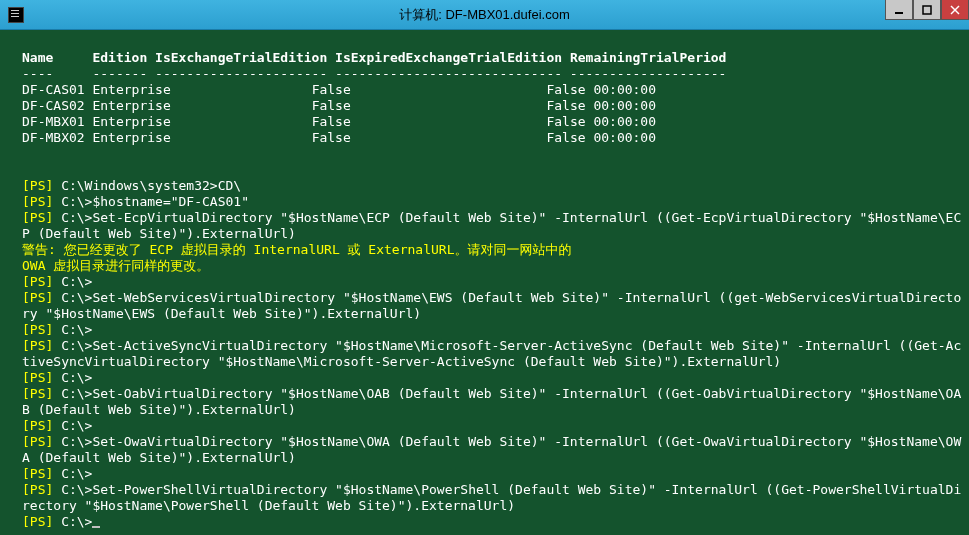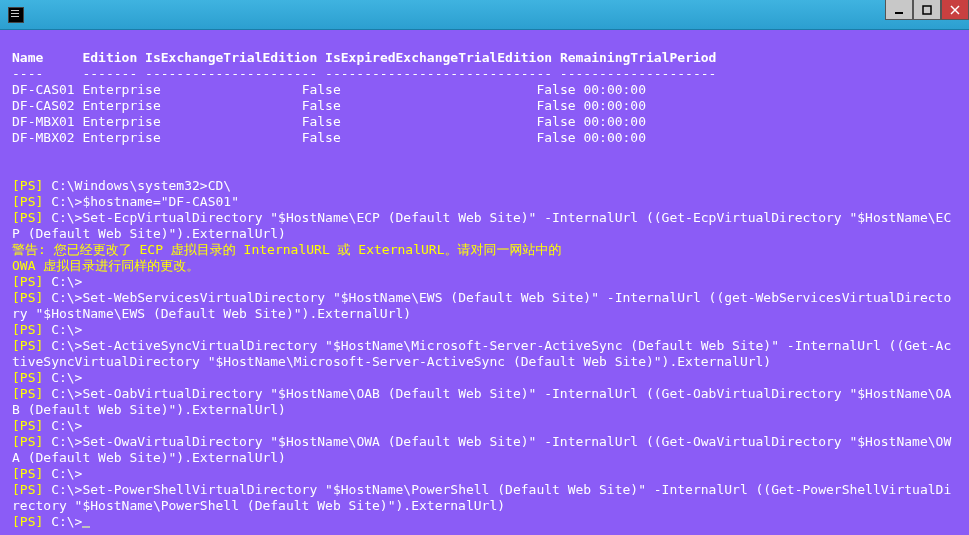--- a/index.html
+++ b/index.html
@@ -6,33 +6,34 @@
 body { font-family: Consolas, "Lucida Console", monospace; background: #000; width: 969px; height: 535px; overflow: hidden; position: relative; }
 .titlebar { height: 30px; background: linear-gradient(to bottom, #3fb3e0, #2c9fd0); display: flex; align-items: center; position: relative; border-bottom: 1px solid #1a7ca8; }
 .titlebar-icon { width: 16px; height: 16px; margin-left: 8px; background: #000; border: 1px solid #444; position: relative; }
 .titlebar-icon::after { content: ""; position: absolute; top: 2px; left: 2px; width: 8px; height: 1px; background: #ccc; box-shadow: 0 3px 0 #ccc, 0 6px 0 #ccc; }
 .titlebar-title { position: absolute; left: 50%; transform: translateX(-50%); color: #000; font-size: 13px; font-family: "Segoe UI", Tahoma, sans-serif; white-space: nowrap; }
 .window-controls { position: absolute; right: 0; top: 0; display: flex; height: 20px; }
 .win-btn { width: 28px; height: 20px; display: flex; align-items: center; justify-content: center; font-family: Arial, sans-serif; font-size: 12px; cursor: pointer; border: 1px solid #555; border-top: none; }
 .win-btn.min { background: #c8c8c8; color: #000; }
 .win-btn.max { background: #c8c8c8; color: #000; }
 .win-btn.close { background: #c84040; color: #fff; font-weight: bold; }
-.terminal { background: #8b5cf6; color: #c0c0c0; font-size: 13px; line-height: 16px; padding: 4px 12px; height: calc(535px - 30px); overflow: hidden; white-space: pre; font-family: "Lucida Console", Consolas, monospace; letter-spacing: 0; }
+.terminal { background: #14532d; color: #c0c0c0; font-size: 13px; line-height: 16px; padding: 4px 22px; height: calc(535px - 30px); overflow: hidden; white-space: pre; font-family: "Lucida Console", Consolas, monospace; letter-spacing: 0; }
 .hdr { color: #fff; font-weight: bold; }
 .row { color: #fff; }
 .ps { color: #ffff00; }
 .cmd { color: #fff; }
 .warn-zh { color: #ffff00; font-family: "NSimSun", "SimSun", monospace; }
 .cursor { display: inline-block; width: 8px; height: 2px; background: #c0c0c0; vertical-align: bottom; margin-bottom: 2px; }
 </style>
 </head>
 <body>
 
 <div class="titlebar">
   <div class="titlebar-icon"></div>
+  <div class="titlebar-title">计算机: DF-MBX01.dufei.com</div>
   <div class="window-controls">
     <div class="win-btn min">
         <svg width="10" height="10">
           <rect x="1" y="7" width="8" height="2" fill="#000"></rect>
         </svg>
       </div>
     <div class="win-btn max">
         <svg width="10" height="10">
           <rect x="1" y="1" width="8" height="8" fill="none" stroke="#000" stroke-width="1.5"></rect>
         </svg>

